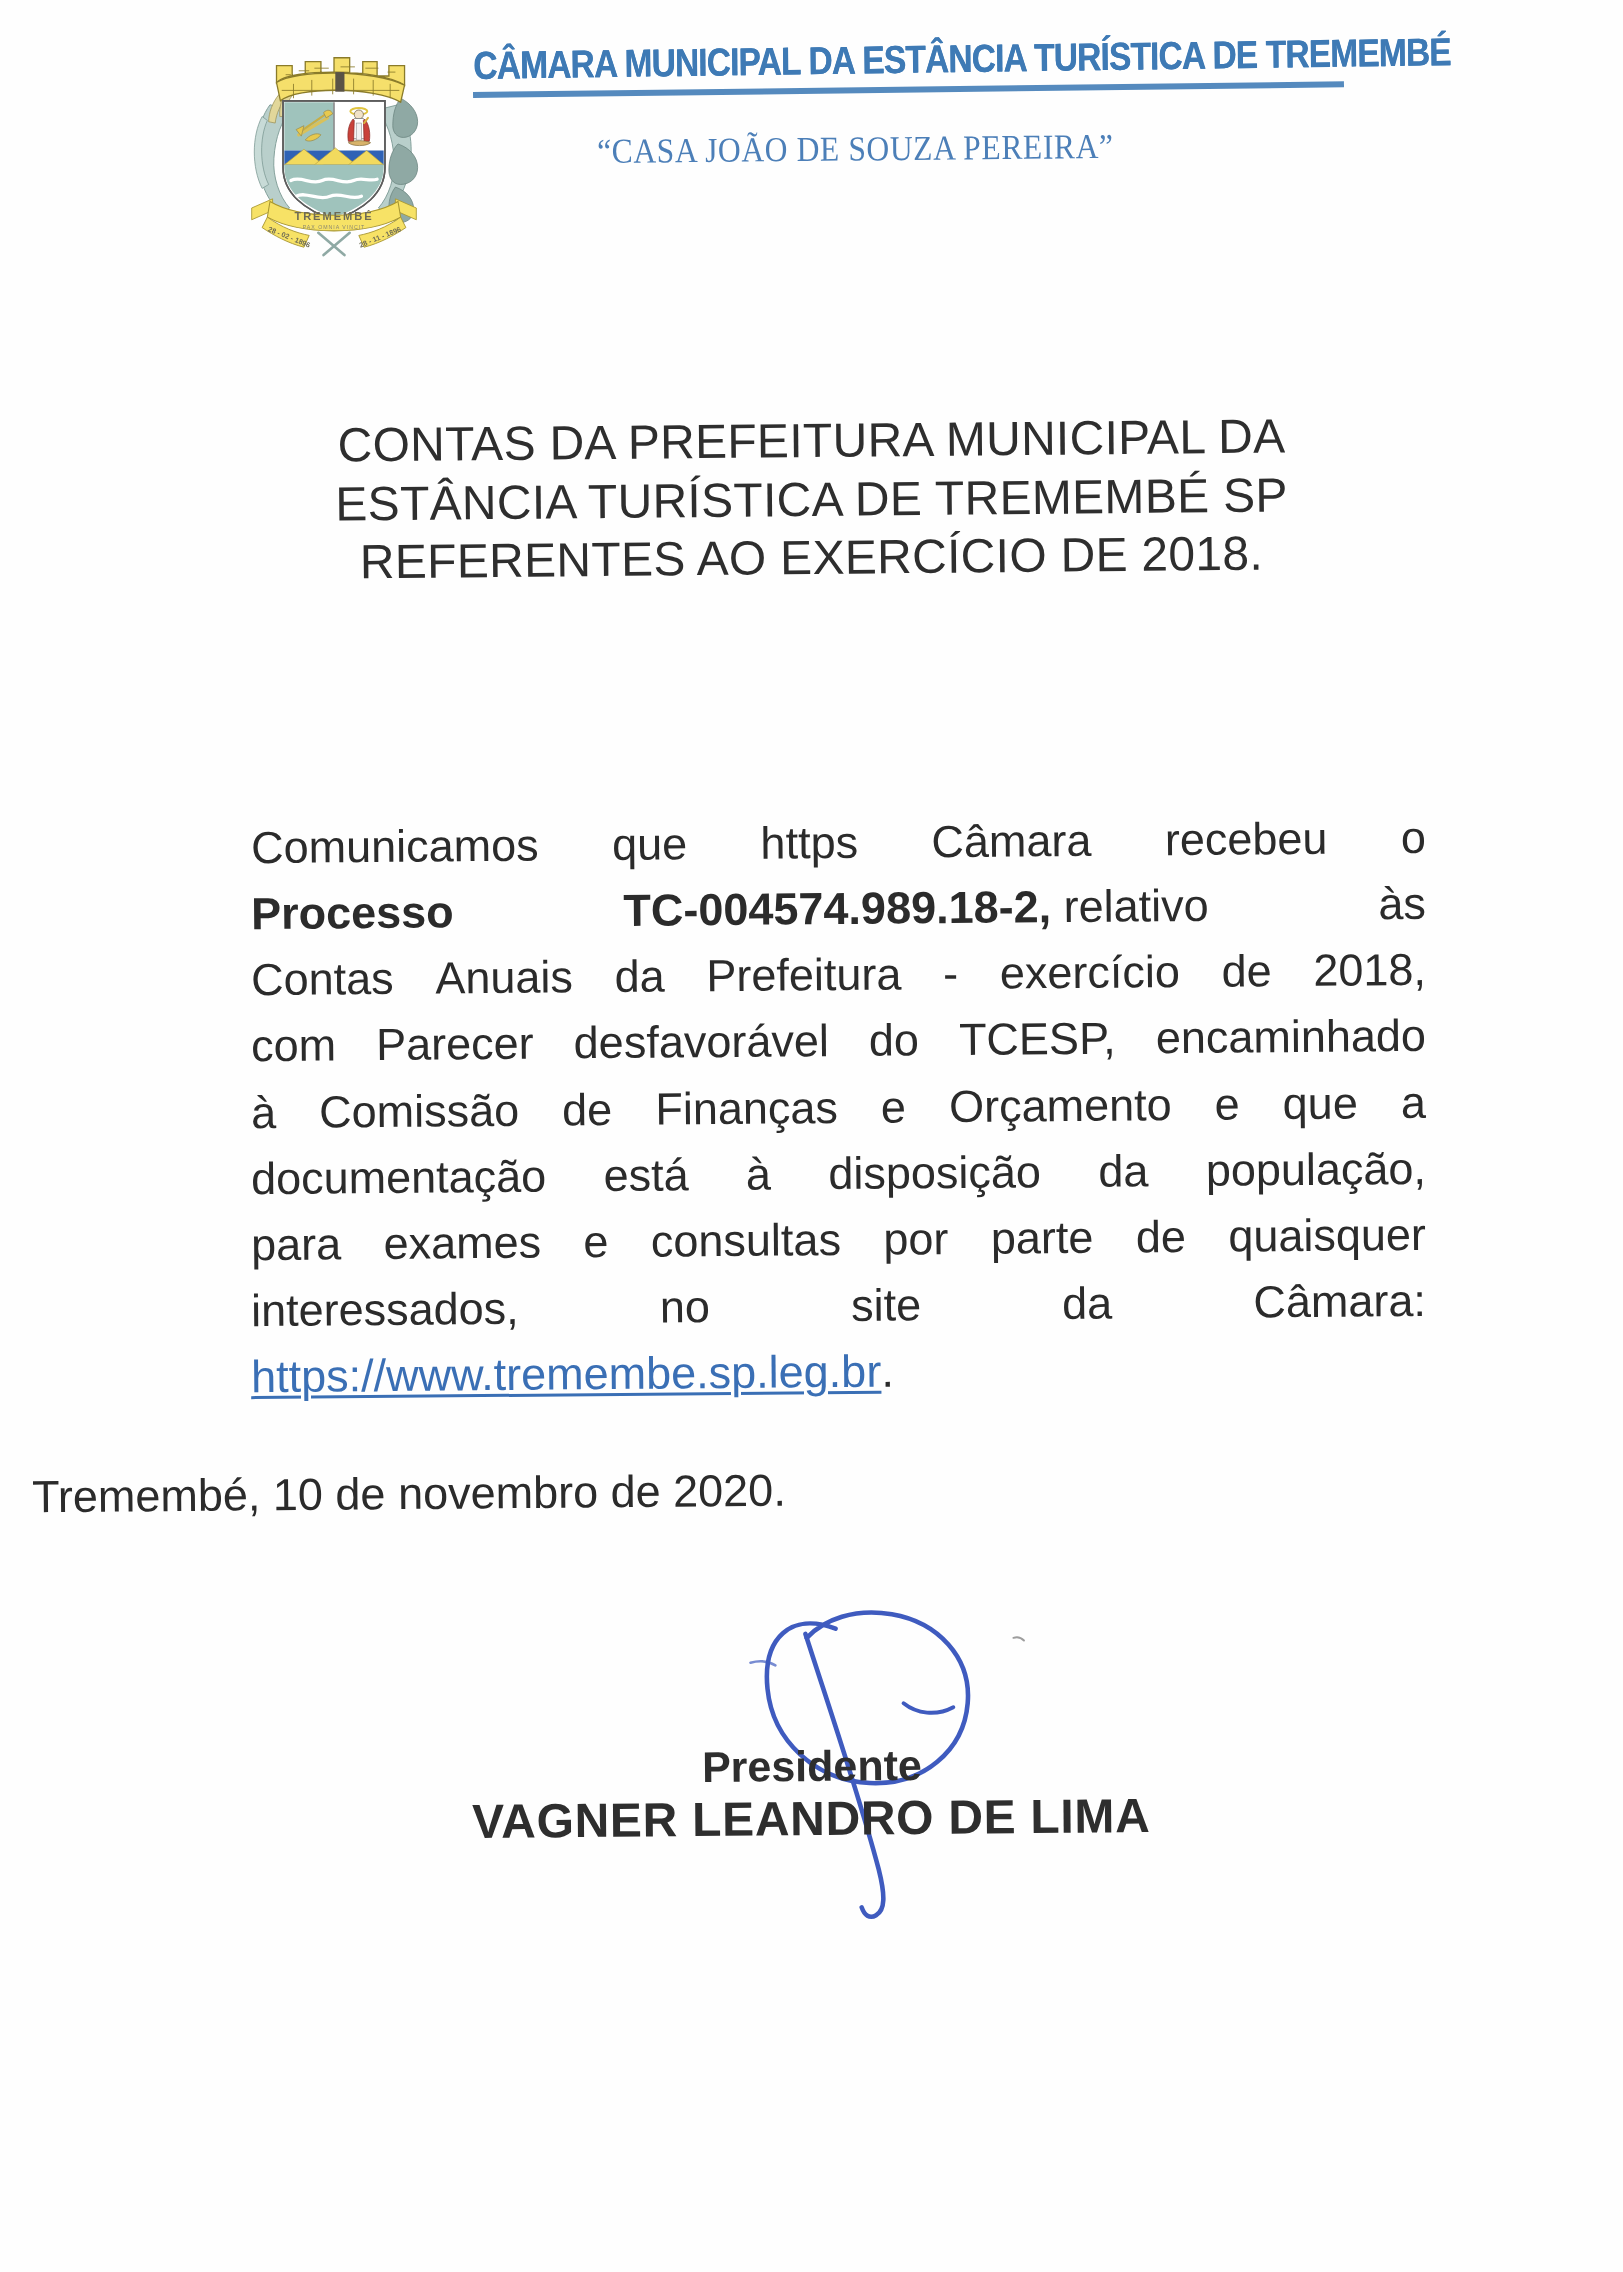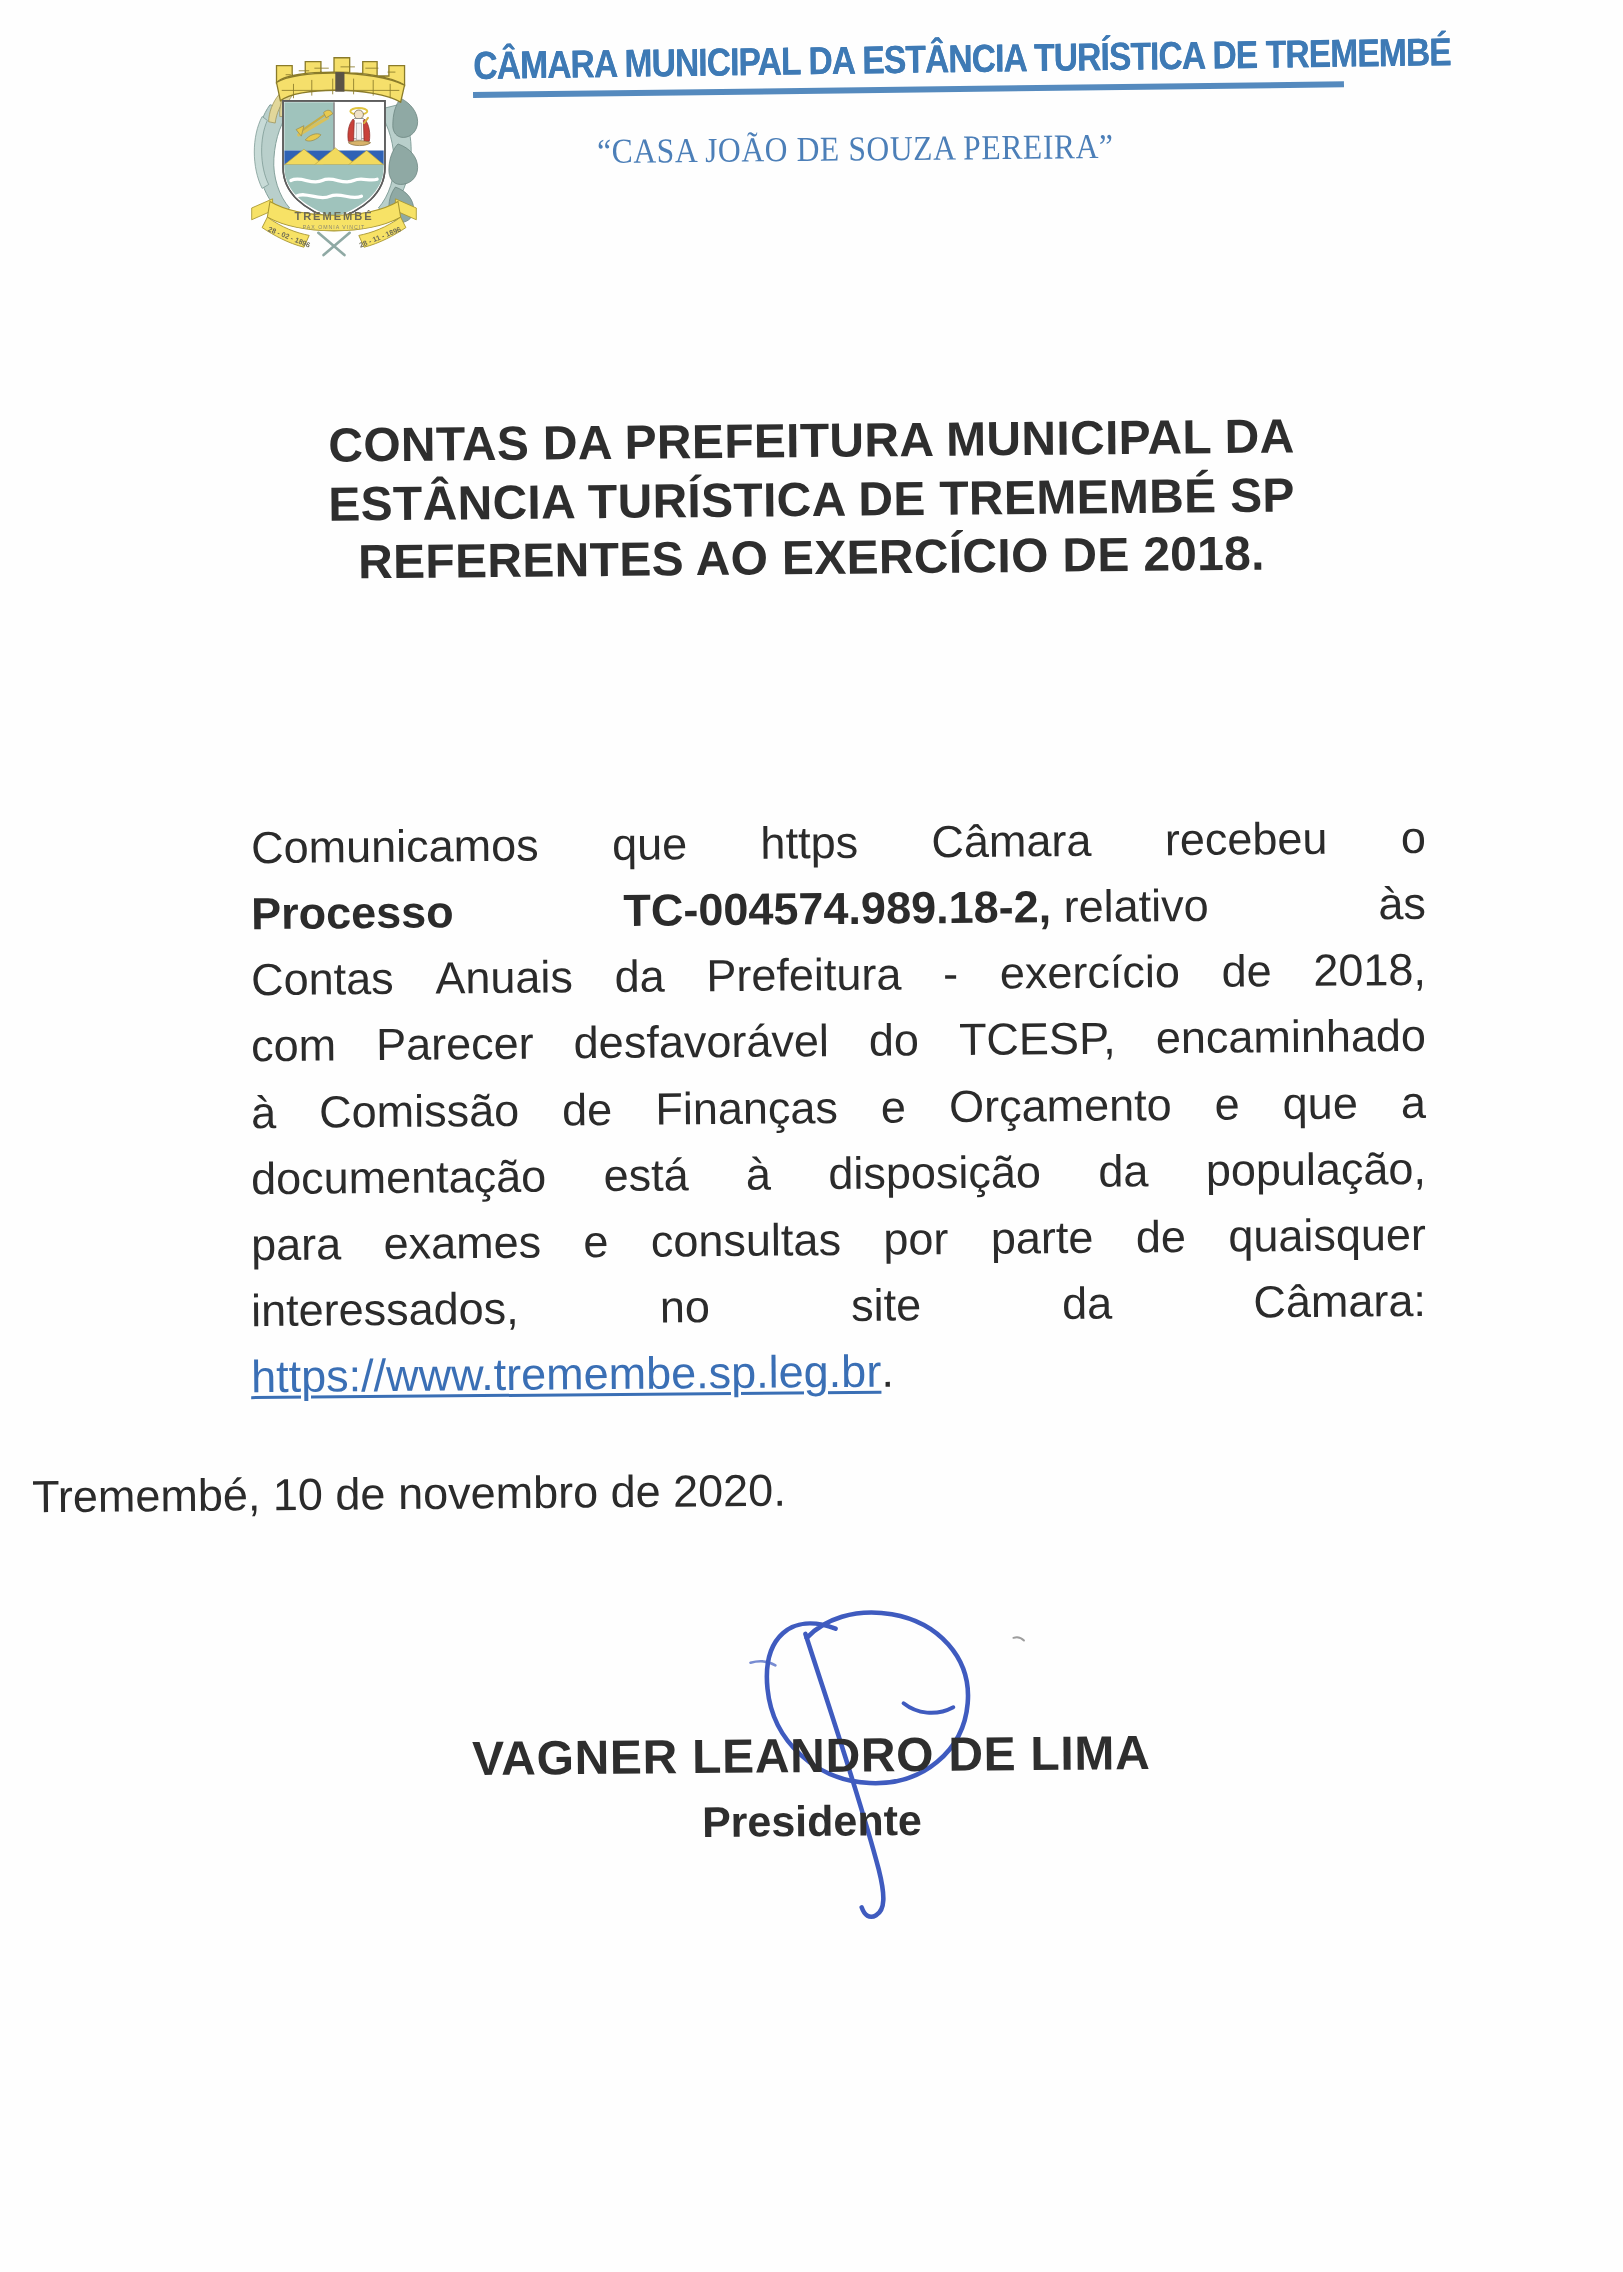--- a/index.html
+++ b/index.html
@@ -71,21 +71,21 @@
     transform-origin: left top;
   }
 
   
   .doc-title {
     position: absolute;
     top: 412px;
     left: 0;
     width: 1623px;
     text-align: center;
-    font-weight: bold;
+    font-weight: normal;
     font-size: 48px;
     line-height: 1.22;
     color: #2e2e2e;
     letter-spacing: 0.3px;
   }
   .doc-title .tl {
     display: block;
     transform: rotate(-0.55deg);
   }
 
@@ -301,18 +301,18 @@
                C226 206 178 224 152 252" fill="none" stroke="#3f5bbf" stroke-width="7" stroke-linecap="round"></path>
       <path d="M300 352 C320 368 350 372 376 358" fill="none" stroke="#3f5bbf" stroke-width="6" stroke-linecap="round"></path>
       <path d="M150 246 C188 364 232 492 262 606 C272 646 272 668 258 676
                C248 682 240 676 236 664" fill="none" stroke="#3f5bbf" stroke-width="7" stroke-linecap="round"></path>
       <path d="M66 290 C80 286 94 288 104 294" fill="none" stroke="#3f5bbf" stroke-width="4" stroke-linecap="round" opacity="0.7"></path>
       <path d="M468 252 C474 250 480 252 484 256" fill="none" stroke="#5b5b5b" stroke-width="3" stroke-linecap="round" opacity="0.6"></path>
     </svg>
   </div>
 
   <div class="signature-block">
+    <div><span class="sig-role">Presidente</span></div>
     <div><span class="sig-name">VAGNER LEANDRO DE LIMA</span></div>
-    <div><span class="sig-role">Presidente</span></div>
   </div>
 
 </div>
 
 
 </body></html>

